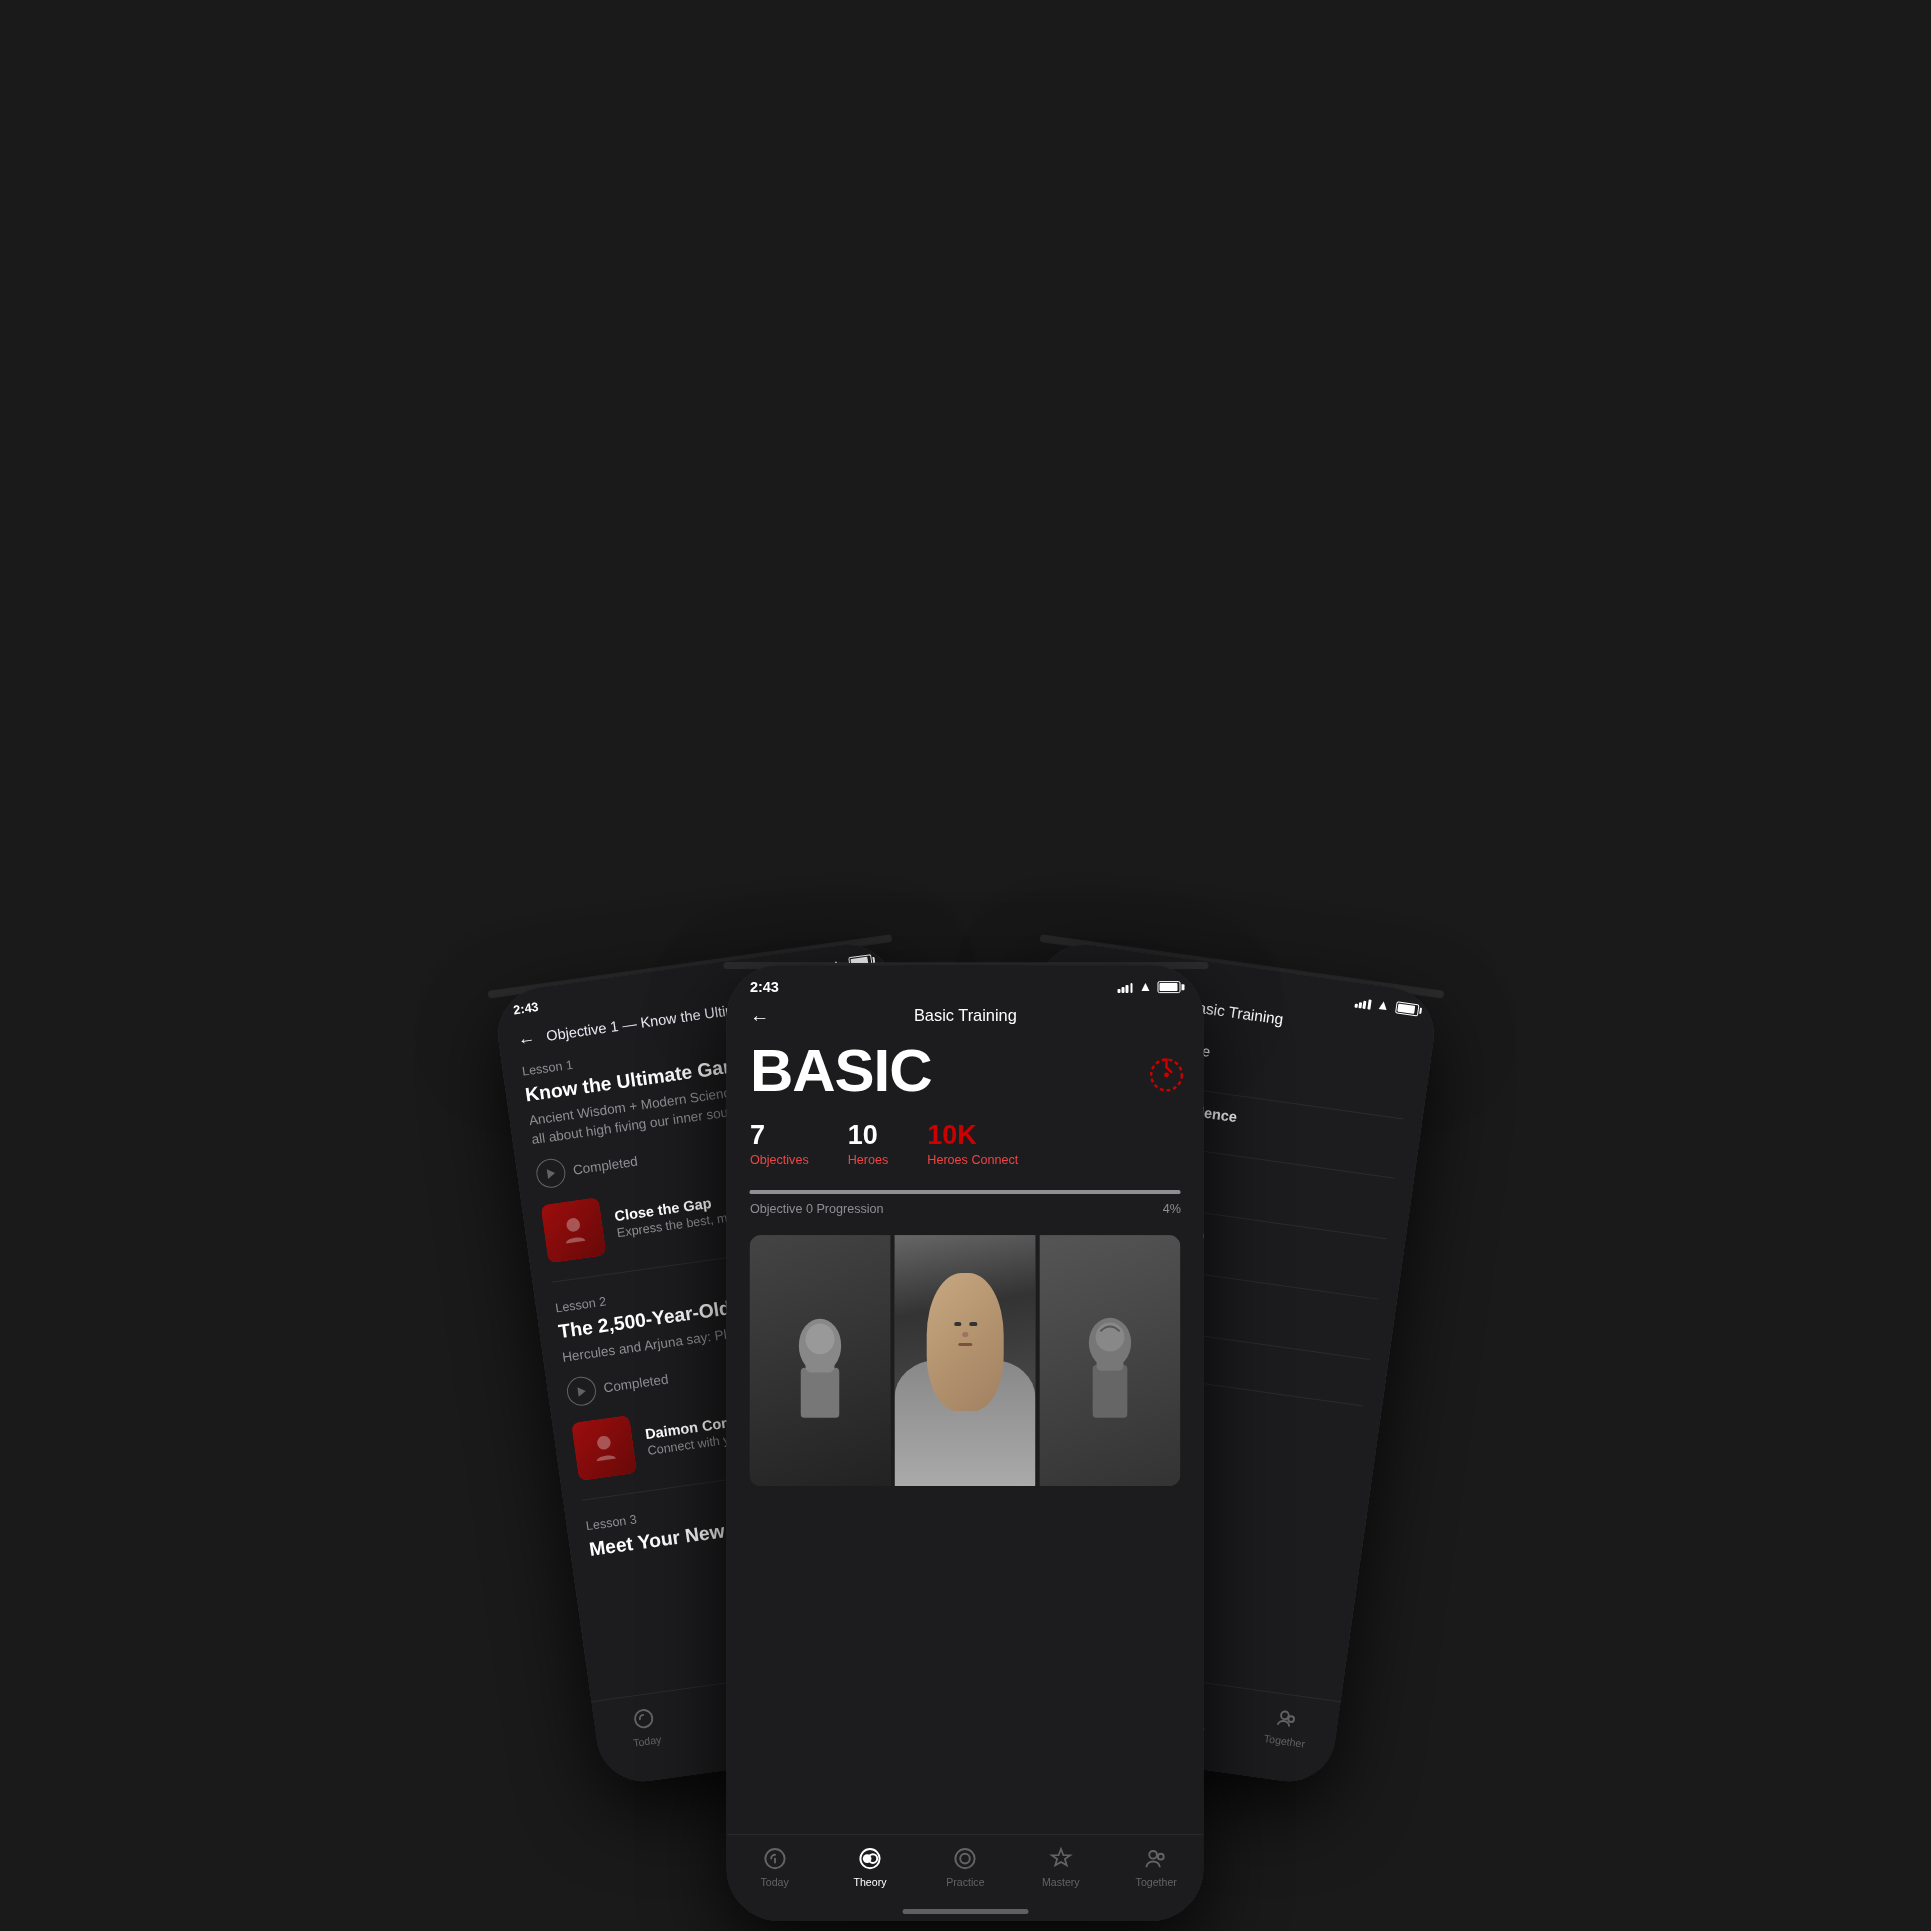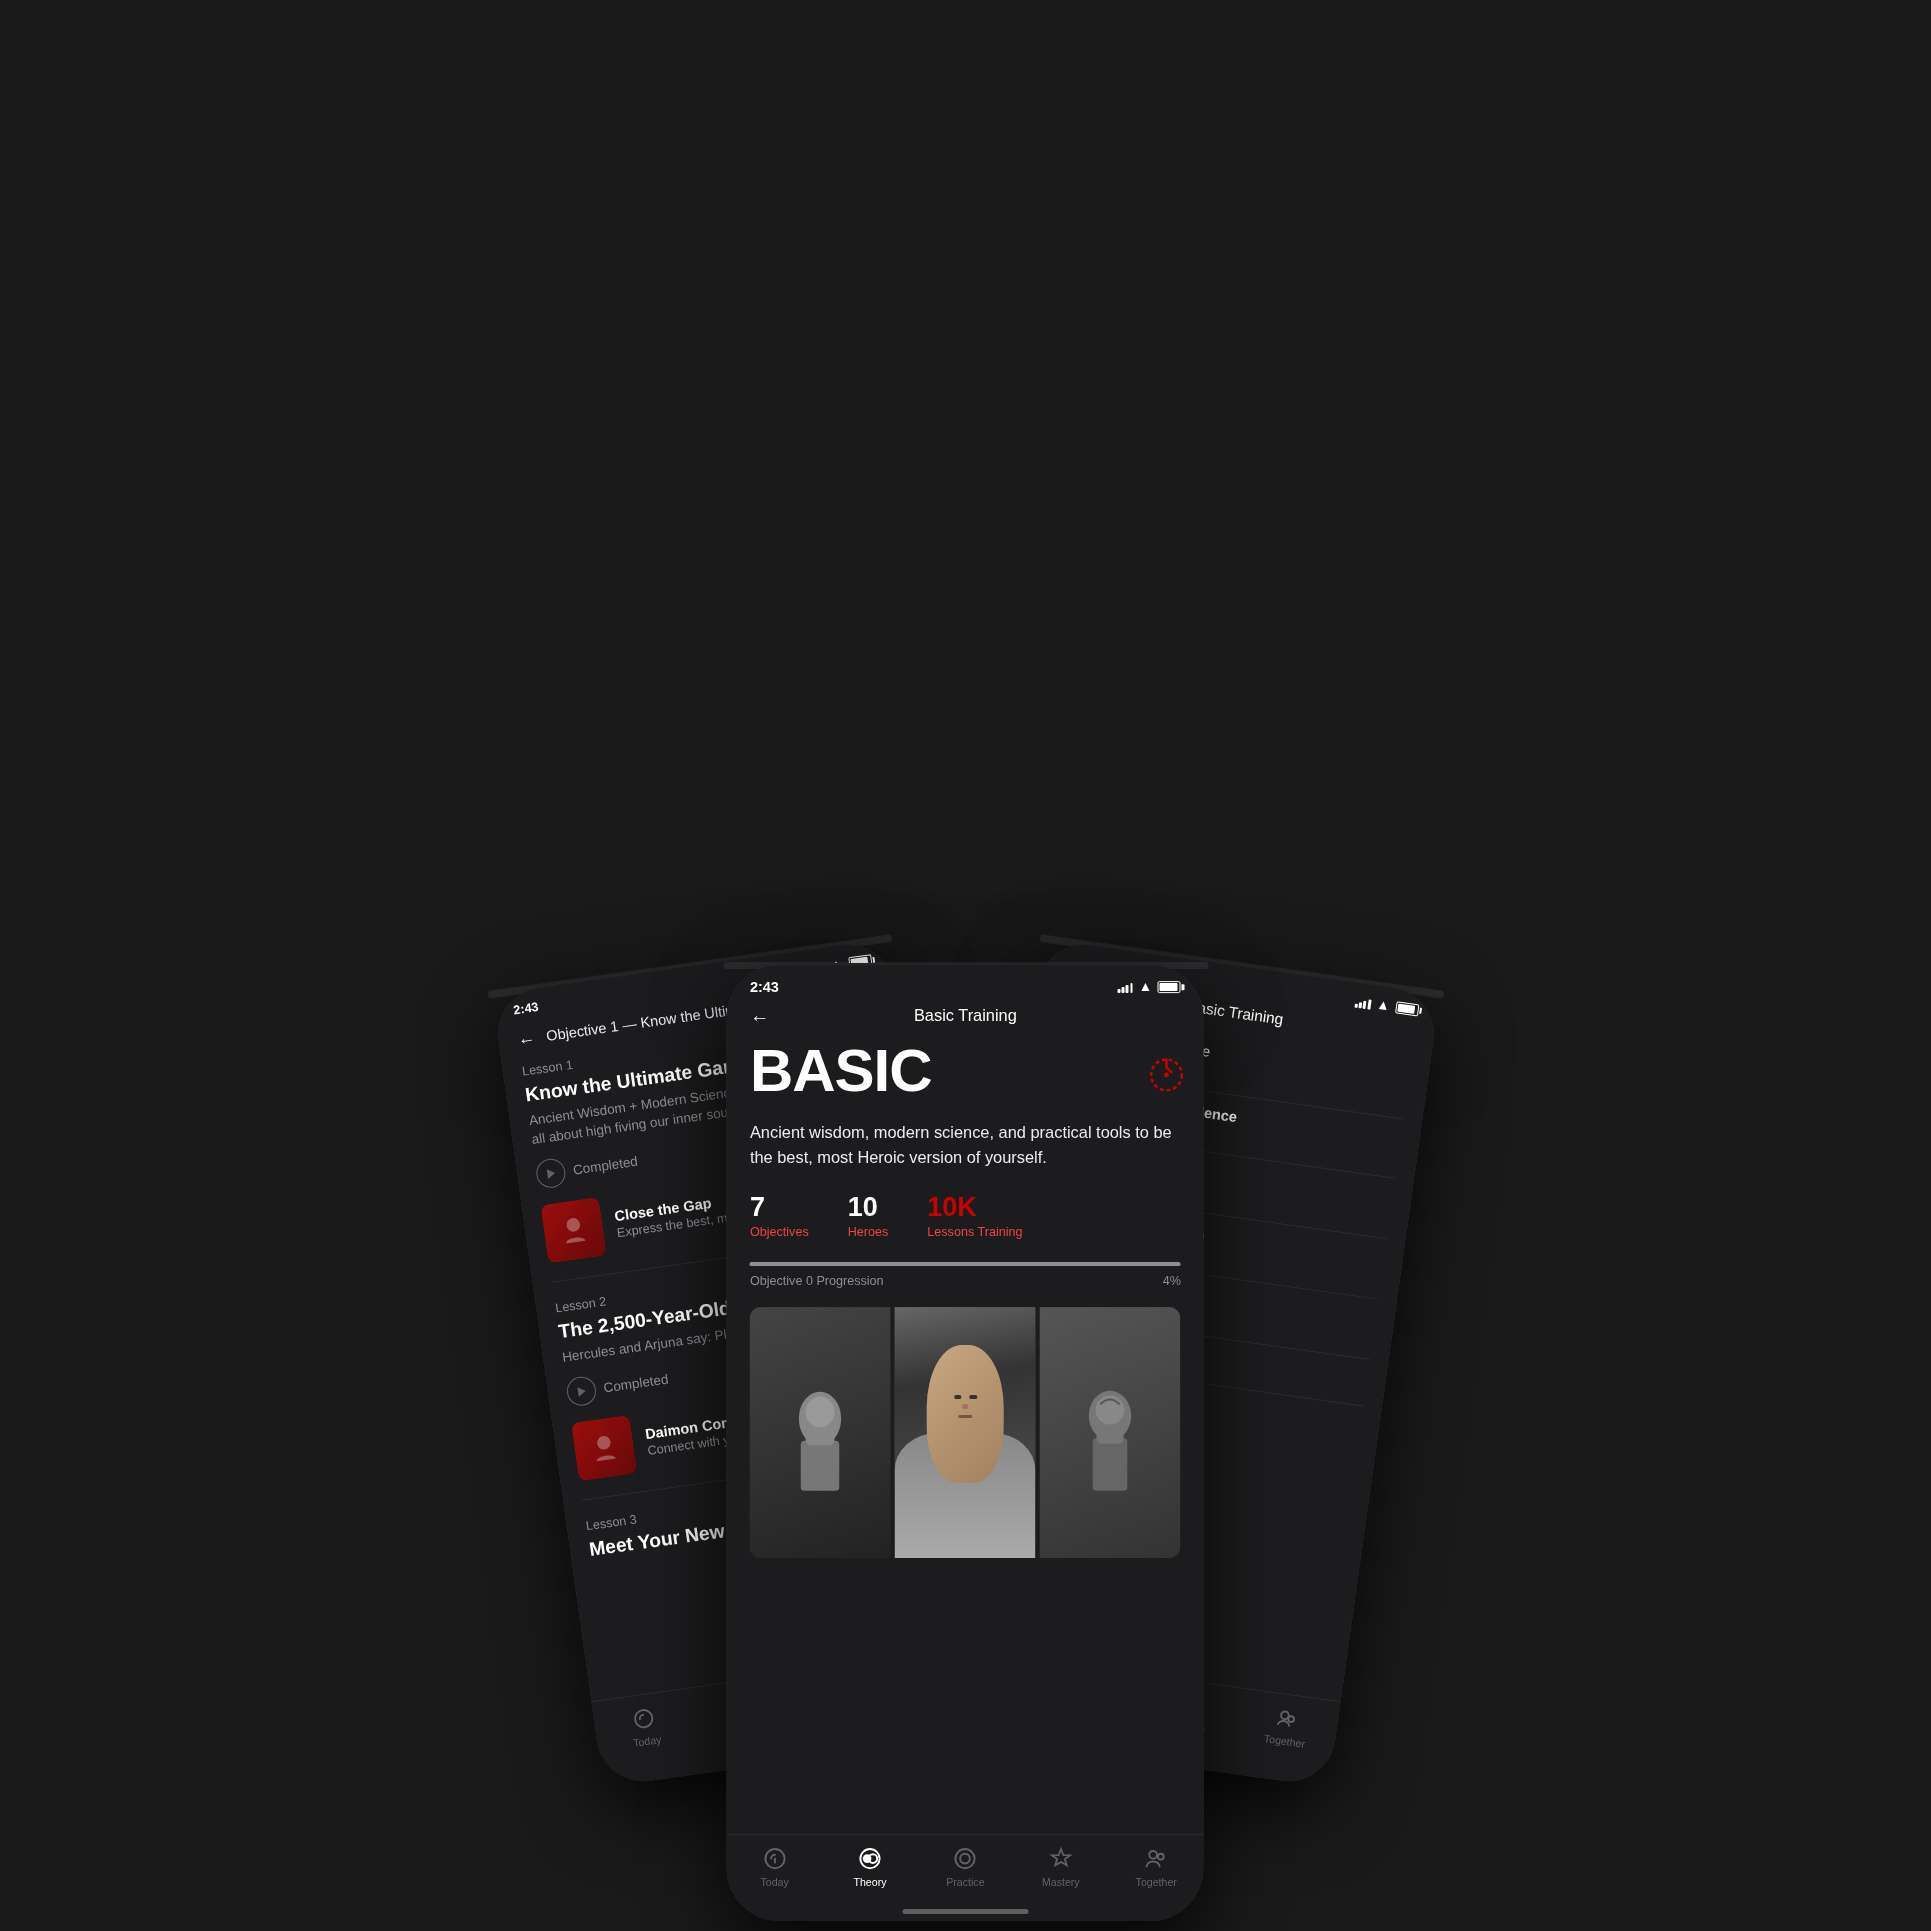--- a/index.html
+++ b/index.html
@@ -779,34 +779,33 @@
               <span>BASIC</span><br>
               
               <svg class="timer-icon" viewBox="0 0 50 50" fill="none">
                 <circle cx="25" cy="30" r="16" stroke="#cc0000" stroke-width="2.5" stroke-dasharray="4 3"></circle>
                 <line x1="25" y1="14" x2="25" y2="22" stroke="#cc0000" stroke-width="2.5" stroke-linecap="round"></line>
                 <line x1="25" y1="22" x2="30" y2="27" stroke="#cc0000" stroke-width="2.5" stroke-linecap="round"></line>
                 <circle cx="25" cy="30" r="2.5" fill="#cc0000"></circle>
               </svg>
             </div>
 
-            <p class="hero-desc">Ancient wisdom, modern science, and practical tools to be the best, most Heroic version of yourself.</p>
 
             <div class="stats-row">
               <div class="stat-item">
                 <div class="stat-value">7</div>
                 <div class="stat-label">Objectives</div>
               </div>
               <div class="stat-item">
                 <div class="stat-value">10</div>
                 <div class="stat-label">Heroes</div>
               </div>
               <div class="stat-item">
                 <div class="stat-value red">10K</div>
-                <div class="stat-label">Lessons Training</div>
+                <div class="stat-label">Heroes Connect</div>
               </div>
             </div>
 
             <div class="progress-bar-container">
               <div class="progress-bar-bg">
                 <div class="progress-bar-fill" style="width: 100%"></div>
               </div>
               <div class="progress-label">
                 <span>Objective 0 Progression</span>
                 <span>4%</span>

